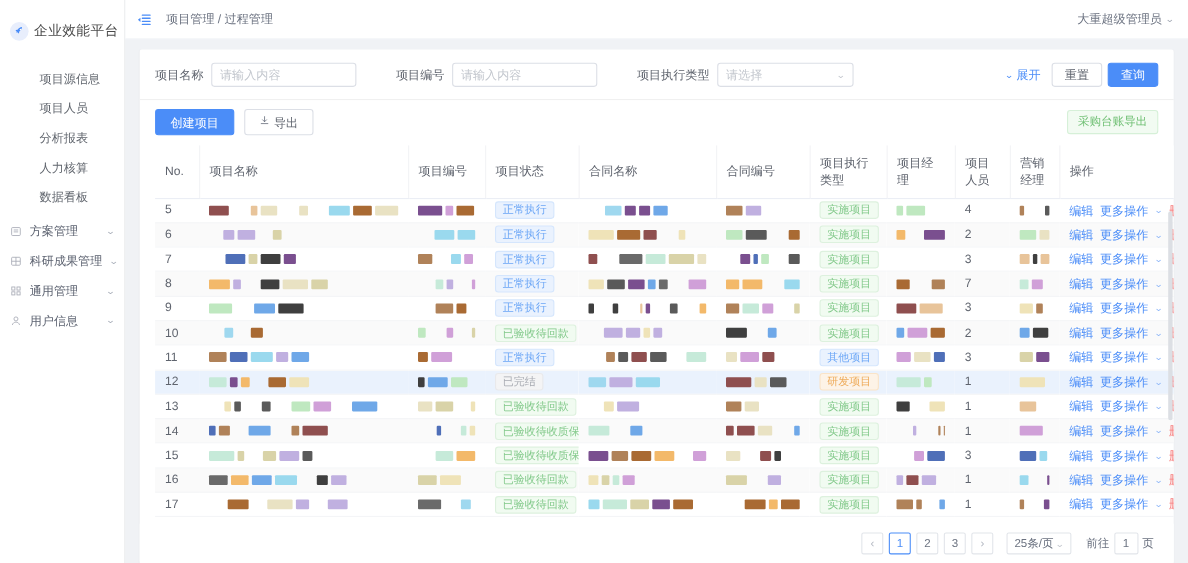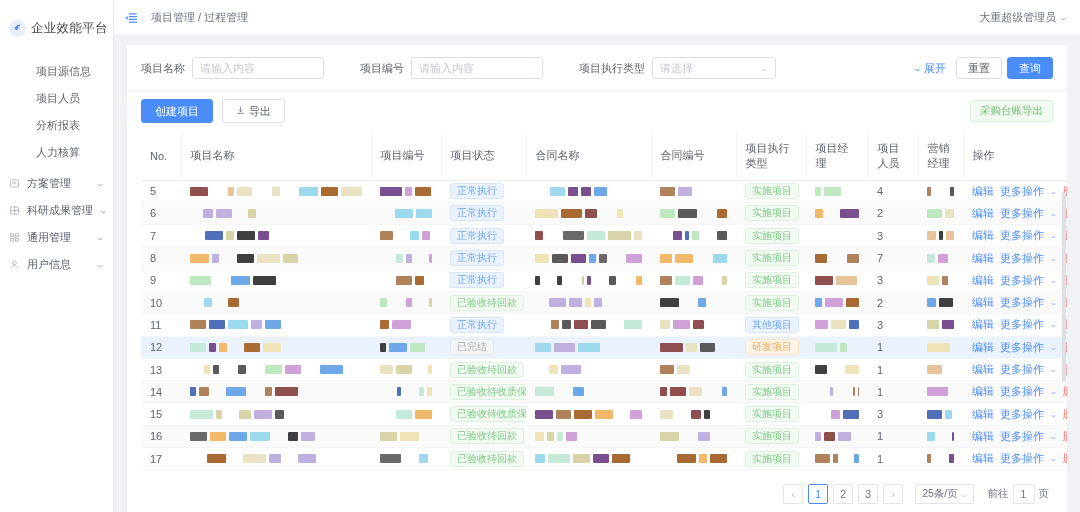--- a/index.html
+++ b/index.html
@@ -215,20 +215,23 @@
         <span>项目源信息</span>
       </div>
       <div class="submenu-item">
         <span>项目人员</span>
       </div>
       <div class="submenu-item">
         <span>分析报表</span>
       </div>
       <div class="submenu-item">
         <span>人力核算</span>
+      </div>
+      <div class="submenu-item">
+        <span>数据看板</span>
       </div>
 
       <div class="menu-gap"></div>
 
       <div class="menu-item">
         <span class="mi-icon">
           <svg viewBox="0 0 14 14" fill="none">
               <rect x="2" y="2.4" width="10" height="9.2" rx="1" stroke="#74798a" stroke-width="1"></rect>
               <path d="M4.4 5.2h5.2M4.4 7.4h5.2" stroke="#74798a" stroke-width="1"></path>
             </svg>

